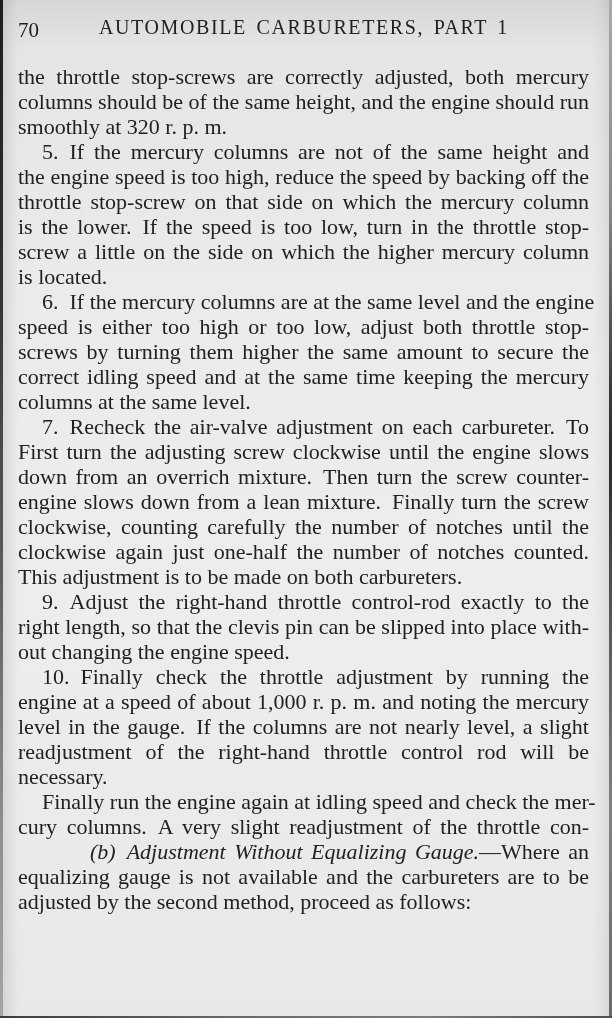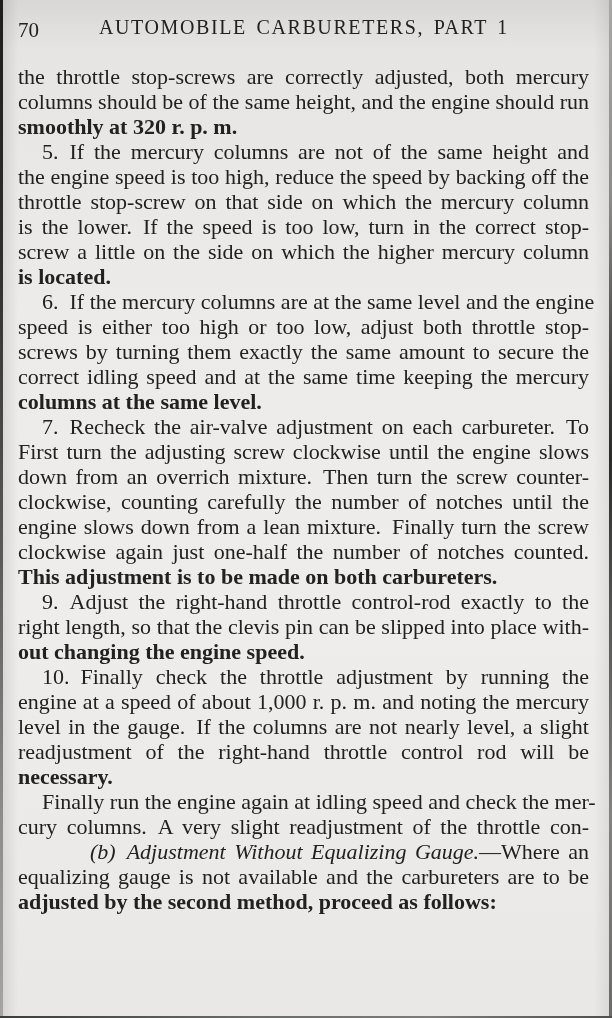--- a/index.html
+++ b/index.html
@@ -71,21 +71,20 @@
   .line {
     height: 25px;
     line-height: 25px;
     white-space: nowrap;
     text-align: justify;
     text-align-last: justify;
     overflow: visible;
   }
   .line.last {
     text-align-last: left;
-    font-weight: bold;
   }
   .line.indent {
     padding-left: 24px;
   }
   .italic {
     font-style: italic;
     margin-left: 48px;
   }
 </style>
 </head>
@@ -104,37 +103,37 @@
   <div class="page-body">
       <div class="paragraph">
         <div class="line">the throttle stop-screws are correctly adjusted, both mercury</div>
         <div class="line">columns should be of the same height, and the engine should run</div>
         <div class="line last">smoothly at 320 r. p. m.</div>
       </div>
       <div class="paragraph">
         <div class="line indent">5. If the mercury columns are not of the same height and</div>
         <div class="line">the engine speed is too high, reduce the speed by backing off the</div>
         <div class="line">throttle stop-screw on that side on which the mercury column</div>
-        <div class="line">is the lower. If the speed is too low, turn in the correct stop-</div>
+        <div class="line">is the lower. If the speed is too low, turn in the throttle stop-</div>
         <div class="line">screw a little on the side on which the higher mercury column</div>
         <div class="line last">is located.</div>
       </div>
       <div class="paragraph">
         <div class="line indent">6. If the mercury columns are at the same level and the engine</div>
         <div class="line">speed is either too high or too low, adjust both throttle stop-</div>
-        <div class="line">screws by turning them exactly the same amount to secure the</div>
+        <div class="line">screws by turning them higher the same amount to secure the</div>
         <div class="line">correct idling speed and at the same time keeping the mercury</div>
         <div class="line last">columns at the same level.</div>
       </div>
       <div class="paragraph">
         <div class="line indent">7. Recheck the air-valve adjustment on each carbureter. To</div>
         <div class="line">First turn the adjusting screw clockwise until the engine slows</div>
         <div class="line">down from an overrich mixture. Then turn the screw counter-</div>
+        <div class="line">engine slows down from a lean mixture. Finally turn the screw</div>
         <div class="line">clockwise, counting carefully the number of notches until the</div>
-        <div class="line">engine slows down from a lean mixture. Finally turn the screw</div>
         <div class="line">clockwise again just one-half the number of notches counted.</div>
         <div class="line last">This adjustment is to be made on both carbureters.</div>
       </div>
       <div class="paragraph">
         <div class="line indent">9. Adjust the right-hand throttle control-rod exactly to the</div>
         <div class="line">right length, so that the clevis pin can be slipped into place with-</div>
         <div class="line last">out changing the engine speed.</div>
       </div>
       <div class="paragraph">
         <div class="line indent">10. Finally check the throttle adjustment by running the</div>

